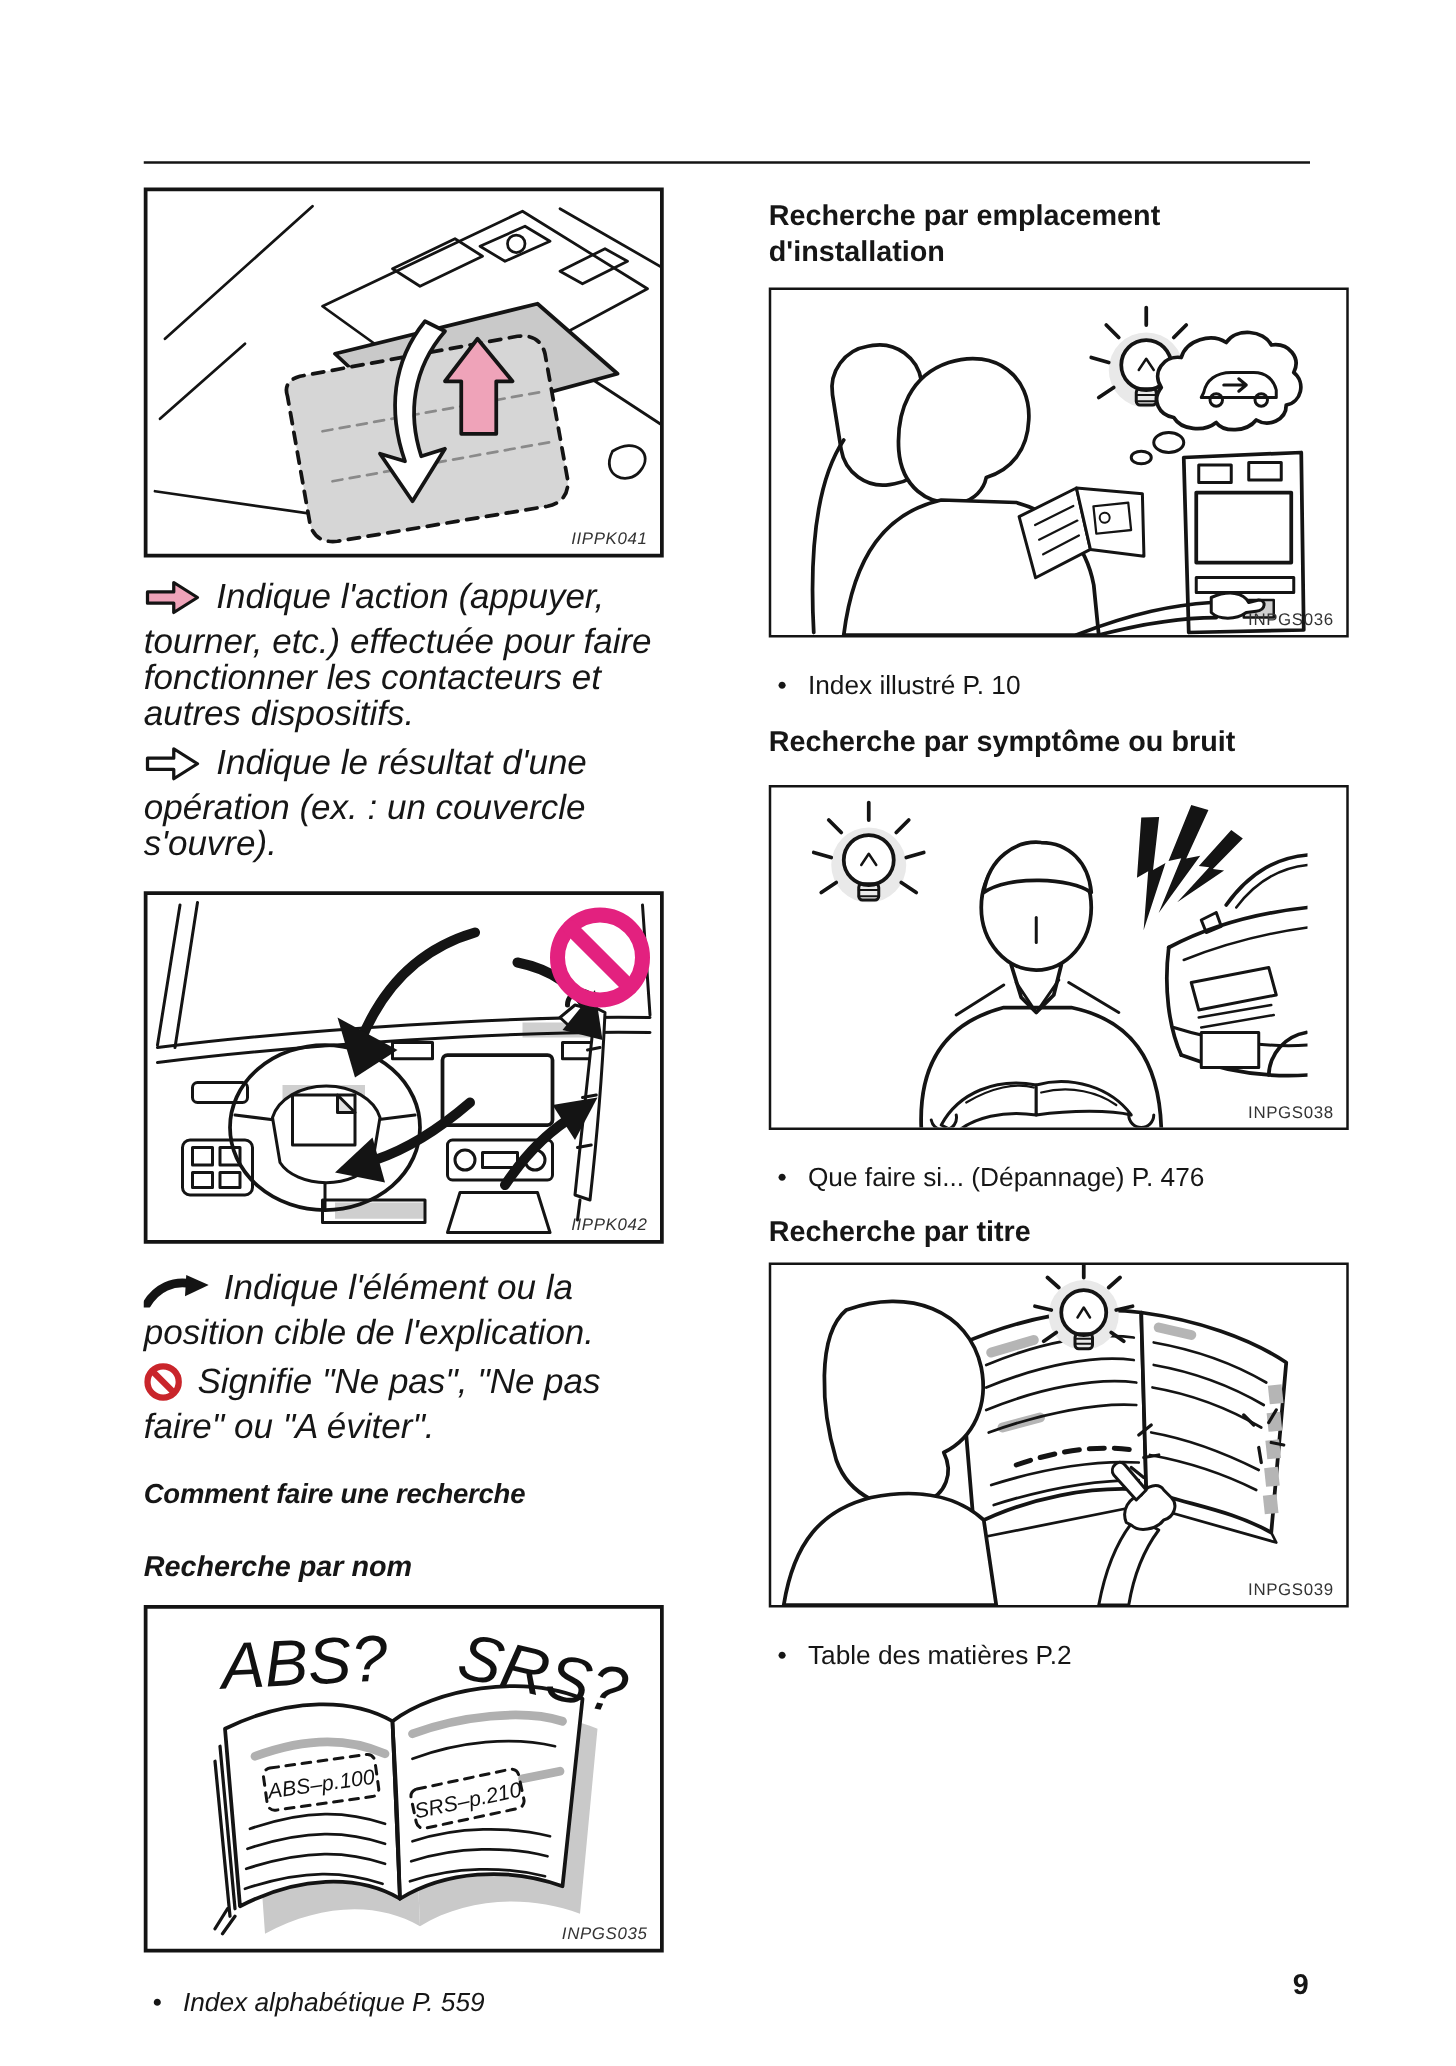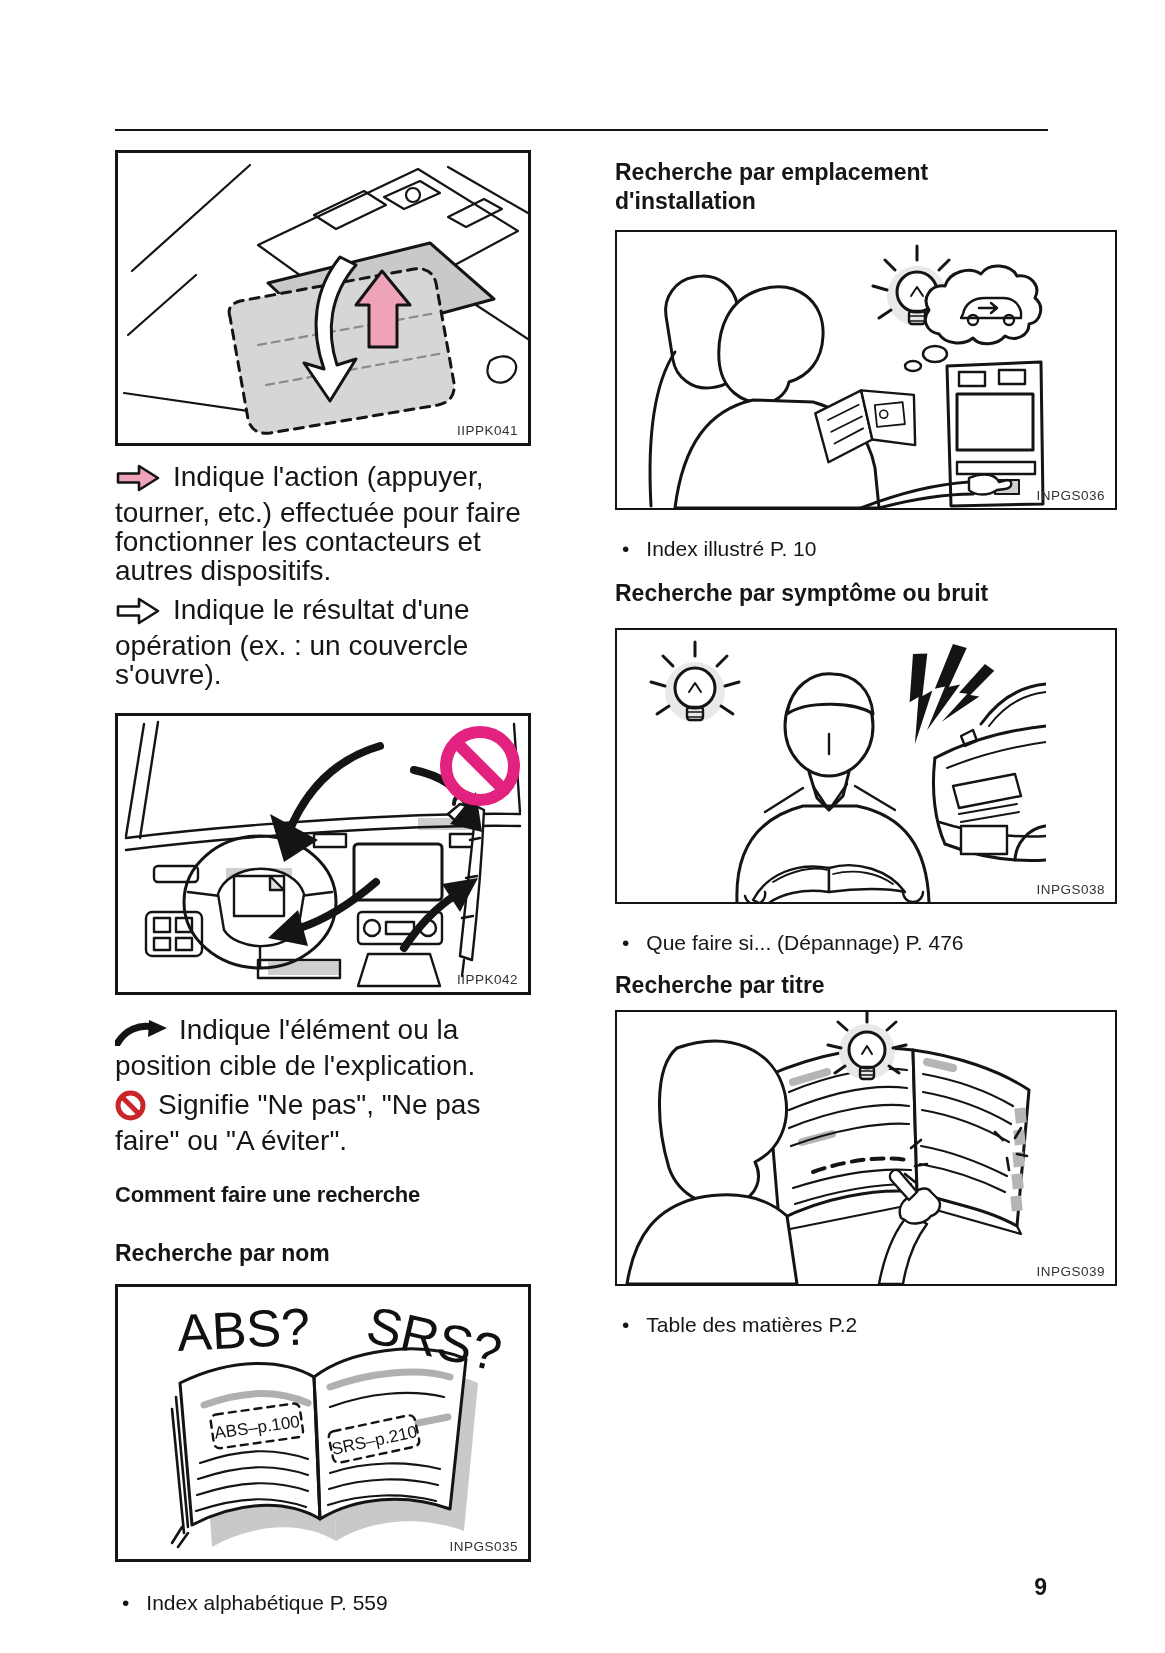--- a/index.html
+++ b/index.html
@@ -5,26 +5,26 @@
   html,body{margin:0;padding:0;background:#ffffff;}
   .page{
     position:relative;
     width:1165px;height:1653px;
     background:#fff;
     font-family:"Liberation Sans","DejaVu Sans",sans-serif;
     color:#161616;
     overflow:hidden;
   }
   .top-rule{position:absolute;left:115px;top:129px;width:933px;height:2px;background:#141414;}
-  .col-left{position:absolute;left:115px;top:150px;width:416px;}
+  .col-left{position:absolute;left:115px;top:150px;width:416px;font-style:italic;}
   .col-right{position:absolute;left:615px;top:158px;width:433px;}
 
   .fig{position:relative;background:#fff;box-sizing:border-box;}
   .fig-l{border:3px solid #141414;width:416px;}
-  .fig-r{border:2px solid #141414;width:502px;}
+  .fig-r{border:2px solid #141414;width:464px;}
   .fig svg{display:block;}
   .fig .caption{
     position:absolute;right:10px;bottom:5px;
     font-size:13.5px;letter-spacing:.5px;color:#333;
   }
 
   .legend{font-size:28px;line-height:29px;margin:0;color:#161616;}
   .legend .ico{display:inline-block;vertical-align:-7px;margin-right:12px;}
 
   .h1{font-size:22px;line-height:40px;font-weight:bold;margin:20px 0 4px 0;max-width:390px;letter-spacing:-0.2px;}

